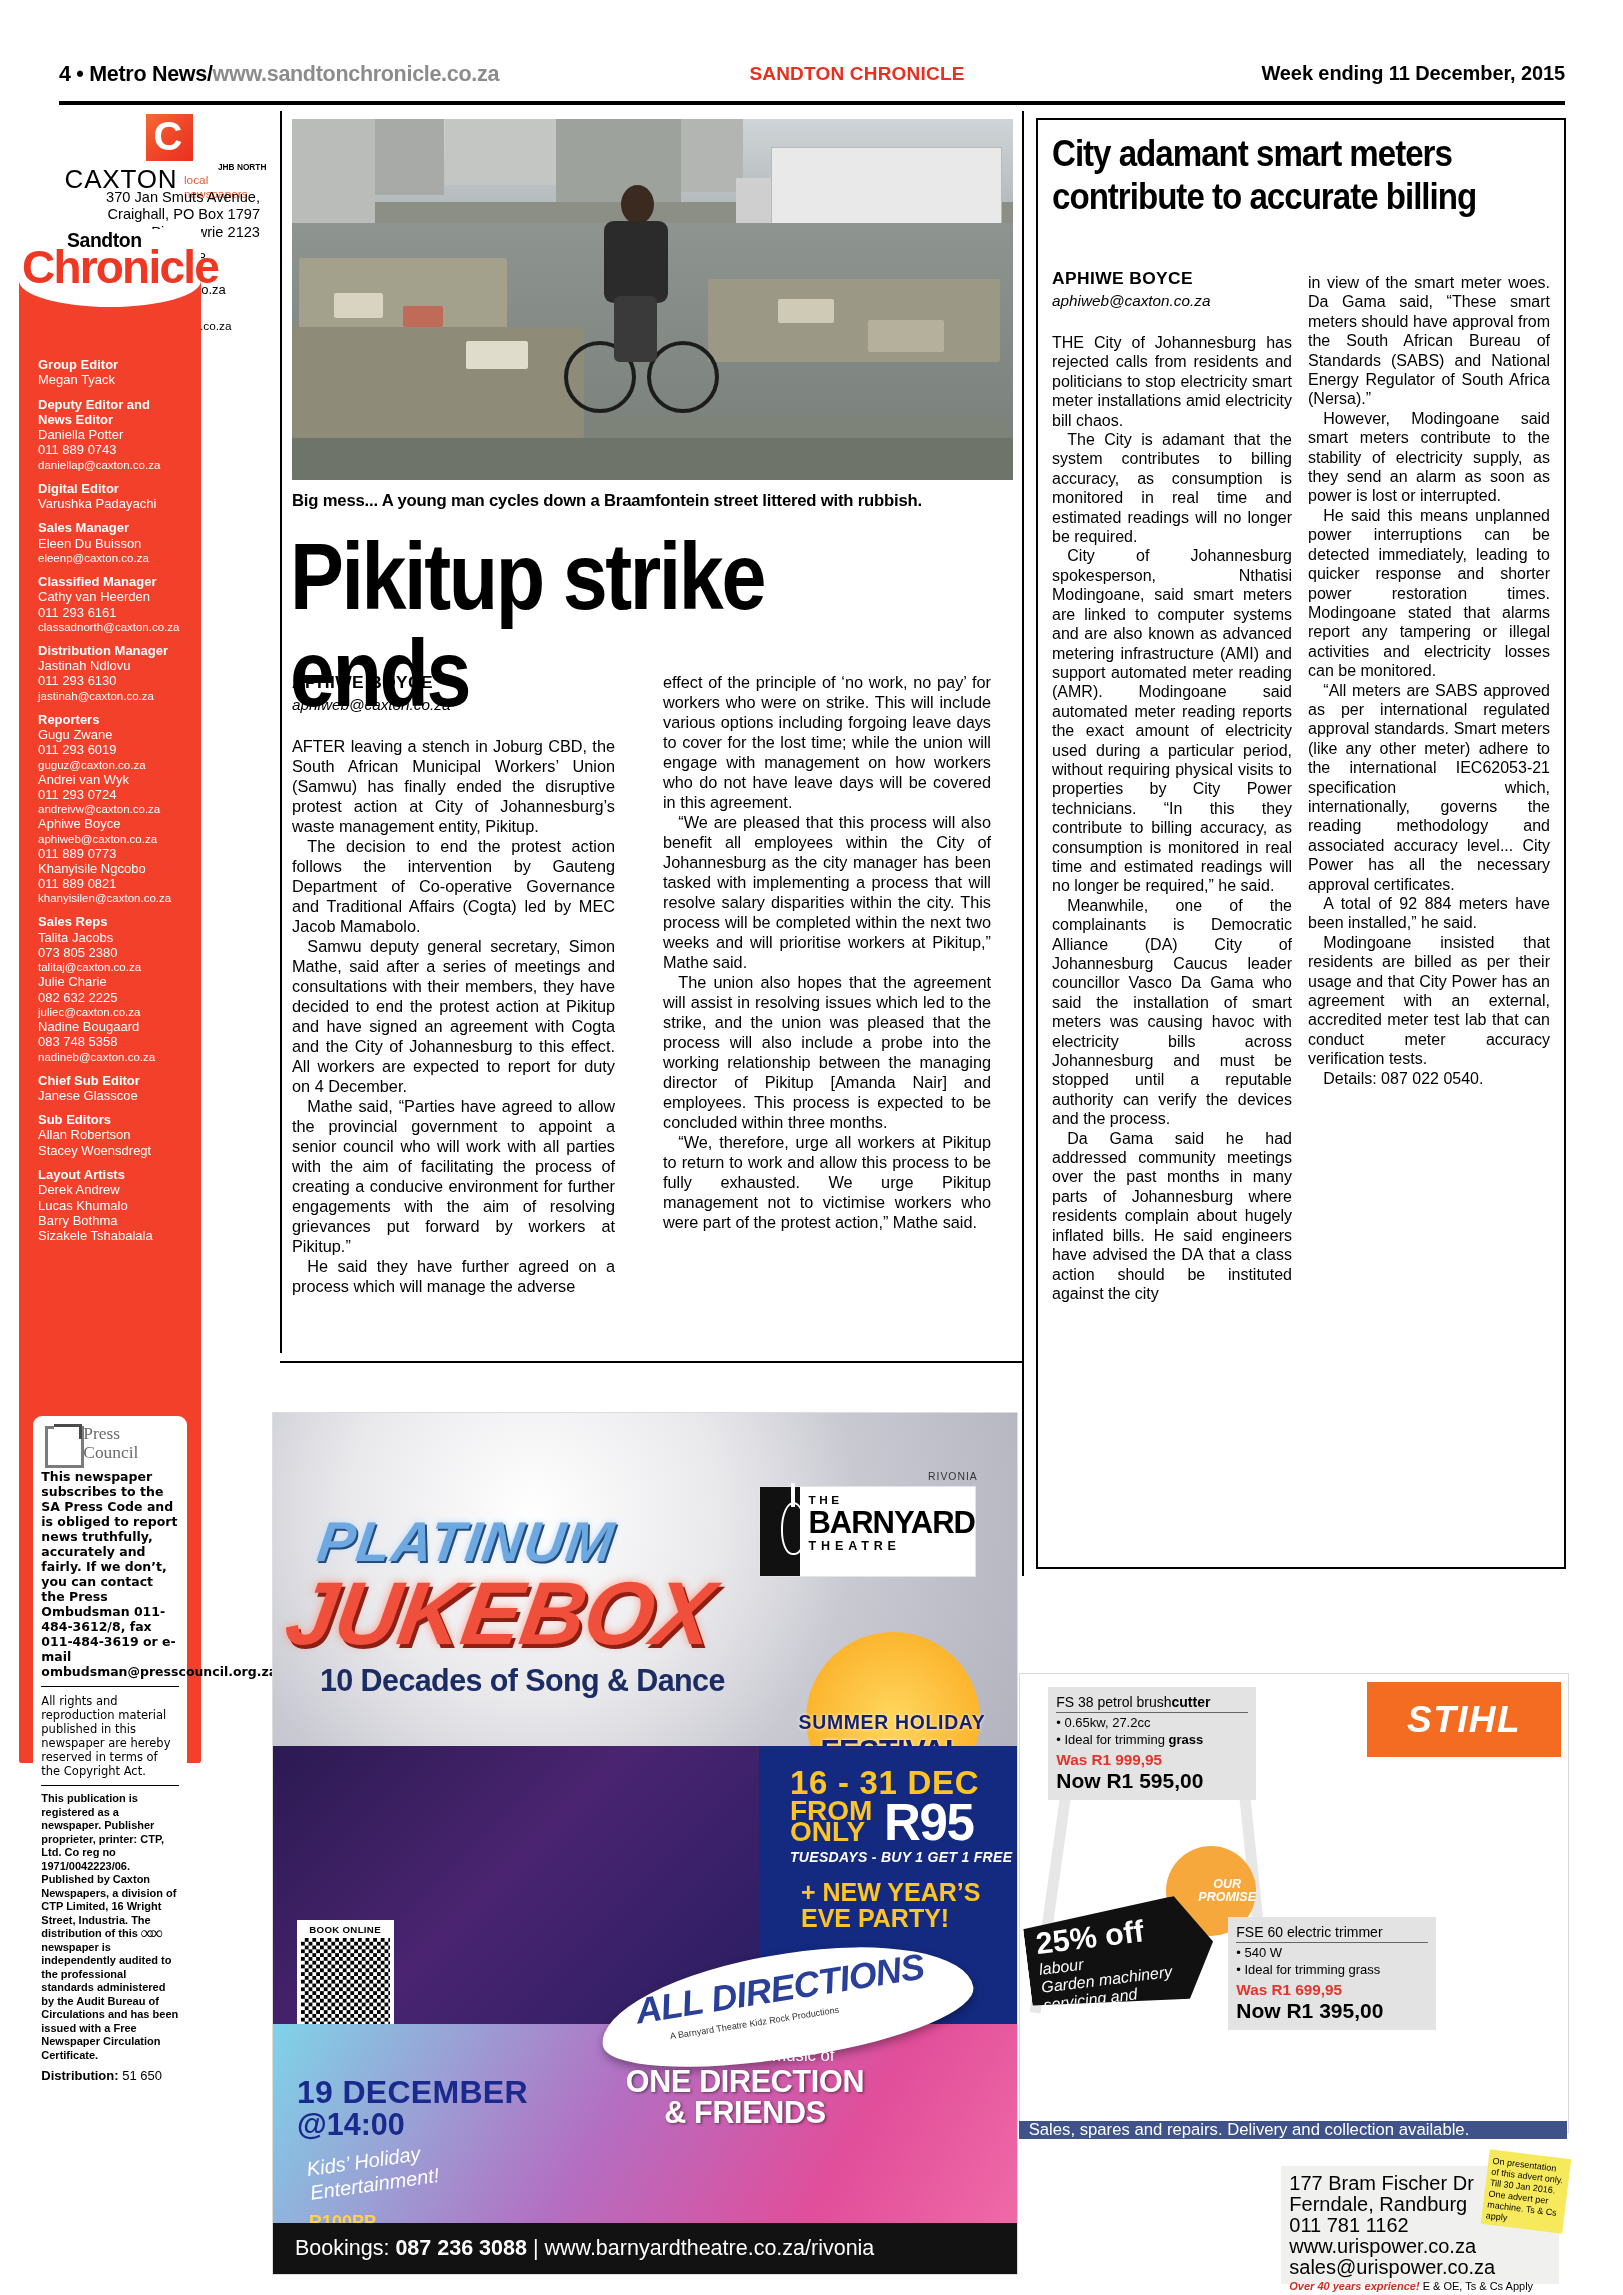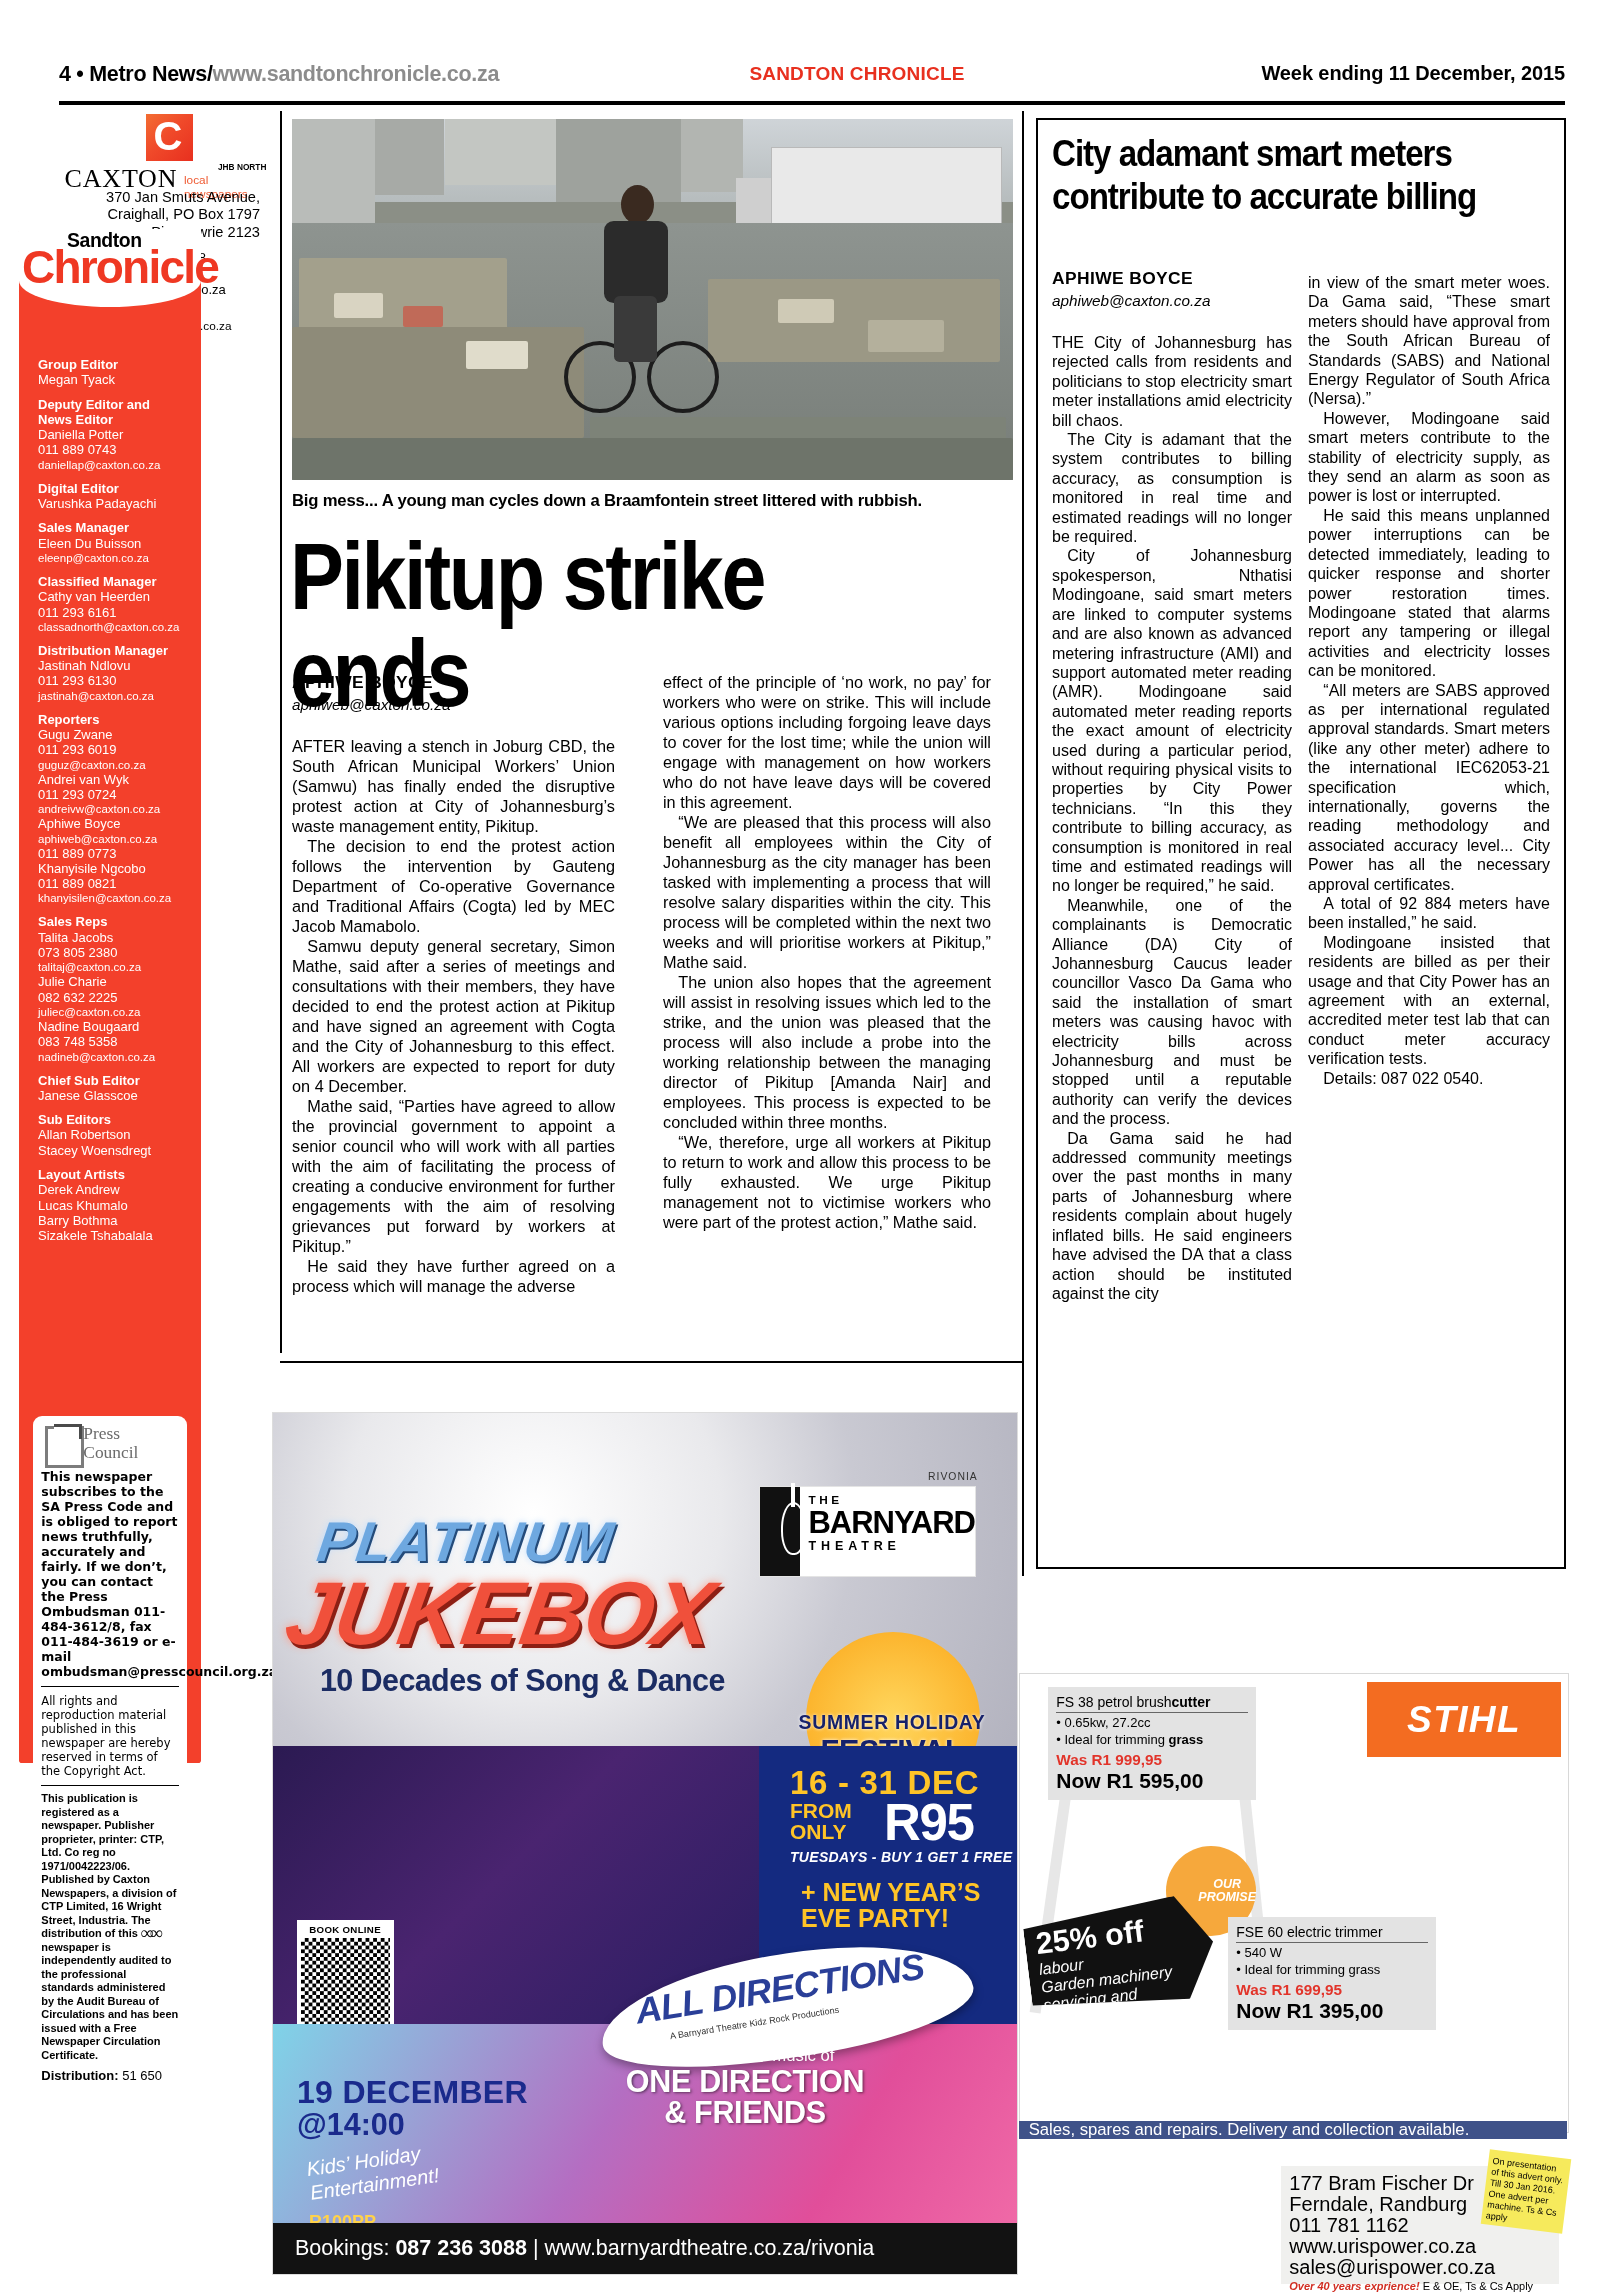--- a/index.html
+++ b/index.html
@@ -12,21 +12,21 @@
   .mh-left .site{color:#8c8c8c;font-weight:bold;}
   .mh-center{position:absolute;left:798px;top:1.4px;transform:translateX(-50%);color:#e8301f;font-size:19px;font-weight:bold;letter-spacing:0.2px;white-space:nowrap;}
   .mh-right{position:absolute;right:0;top:0;font-size:20px;font-weight:bold;white-space:nowrap;letter-spacing:-0.1px;}
   .mh-rule{position:absolute;left:59px;top:101px;width:1506px;height:3.5px;background:#000;}
 
   
   .sidebar{position:absolute;left:59px;top:111px;width:208px;}
   .caxton-logo{position:absolute;left:87px;top:2.8px;width:47px;height:47px;background:
      linear-gradient(135deg,#f36d32 0%, #f04a2a 45%, #e8301f 100%);}
   .caxton-logo .c{position:absolute;left:7.6px;top:4.9px;width:32px;height:36px;color:#fff;font-size:40px;font-weight:bold;line-height:35px;font-family:"Liberation Sans",sans-serif;}
-  .caxton-word{position:absolute;left:5.6px;top:53px;font-size:26px;letter-spacing:0.8px;font-family:Liberation Serif, serif;}
+  .caxton-word{position:absolute;left:5.6px;top:53px;font-size:26px;letter-spacing:0.8px;font-family:Liberation Sans, sans-serif;}
   .caxton-sub{position:absolute;left:125px;top:62px;color:#ef5b33;font-size:11.8px;}
   .caxton-jhb{position:absolute;left:159px;top:51px;font-size:8.3px;font-weight:bold;}
   .addr{position:absolute;left:0;top:78px;width:201px;text-align:right;font-size:14.6px;line-height:17.4px;}
   .contact{position:absolute;left:23.6px;top:139px;font-size:13px;line-height:16px;}
   .website-l{position:absolute;left:23.6px;top:192px;font-size:13px;font-weight:bold;}
   .website-u{position:absolute;left:23.6px;top:208px;font-size:11.8px;}
 
   .redbox{position:absolute;left:19.4px;top:229px;width:182px;height:1534px;background:#f3402b;border-radius:2.8px;}
   .logo-white{position:absolute;left:19.4px;top:229px;width:182px;height:78px;background:#fff;
      border-bottom-left-radius:97px 28px;border-bottom-right-radius:97px 28px;}
@@ -113,21 +113,21 @@
   .bn-rivonia{position:absolute;left:655px;top:58px;font-size:10.4px;letter-spacing:1px;color:#333;}
   .bn-sun{position:absolute;left:533px;top:219px;width:174px;height:174px;border-radius:50%;
      background:radial-gradient(circle,#ffd75e 0%, #fcb52e 70%, #f59e1d 100%);}
   .bn-festival-c{position:absolute;left:522px;top:298px;width:194px;text-align:center;color:#16216a;font-weight:bold;}
   .bn-fest1{font-size:19.4px;letter-spacing:0.7px;text-shadow:0 0 3.5px #fff;}
   .bn-fest2{font-size:30.5px;letter-spacing:-0.3px;text-shadow:0 0 3.5px #fff;}
   .bn-mid{position:absolute;left:0;top:333px;width:100%;height:278px;background:
      linear-gradient(135deg,#2b1a52 0%, #4a2470 35%, #2d1e63 70%, #1d2a6b 100%);}
   .bn-blue{position:absolute;left:486px;top:333px;width:258px;height:278px;background:#142a80;}
   .bn-dates{position:absolute;left:517px;top:351px;color:#ffc427;font-size:33px;font-weight:bold;letter-spacing:0.7px;}
-  .bn-from{position:absolute;left:517px;top:387px;color:#ffc427;font-size:21px;font-weight:bold;line-height:21px;}
+  .bn-from{position:absolute;left:517px;top:387px;color:#ffc427;font-size:28px;font-weight:bold;line-height:21px;}
   .bn-r95{position:absolute;left:611px;top:380px;color:#fff;font-size:51px;font-weight:bold;letter-spacing:-1.4px;}
   .bn-tues{position:absolute;left:517px;top:436px;color:#fff;font-size:14px;font-weight:bold;font-style:italic;letter-spacing:0.3px;}
   .bn-nye{position:absolute;left:528px;top:466px;color:#ffc427;font-size:25px;font-weight:bold;line-height:26px;}
   .bn-qr{position:absolute;left:23.6px;top:507px;width:97px;height:121px;background:#fff;padding:4.2px;box-sizing:border-box;}
   .bn-qr-l{font-size:9.7px;font-weight:bold;letter-spacing:0.3px;text-align:center;}
   .bn-qr-g{margin-top:2.8px;width:89px;height:89px;background:
      repeating-conic-gradient(#000 0 25%, #fff 0 50%) 0 0/7.6px 7.6px;}
   .bn-lower{position:absolute;left:0;top:611px;width:100%;height:208px;background:
      linear-gradient(120deg,#7fd3e8 0%, #b46ec2 45%, #e14e9a 75%, #f06aa7 100%);}
   .bn-plane{position:absolute;left:326px;top:541px;width:375px;height:104px;background:#fff;border-radius:50% 48% 45% 50%/60% 60% 40% 40%;transform:rotate(-9deg);box-shadow:0 4.2px 9.7px rgba(0,0,0,.35);}

